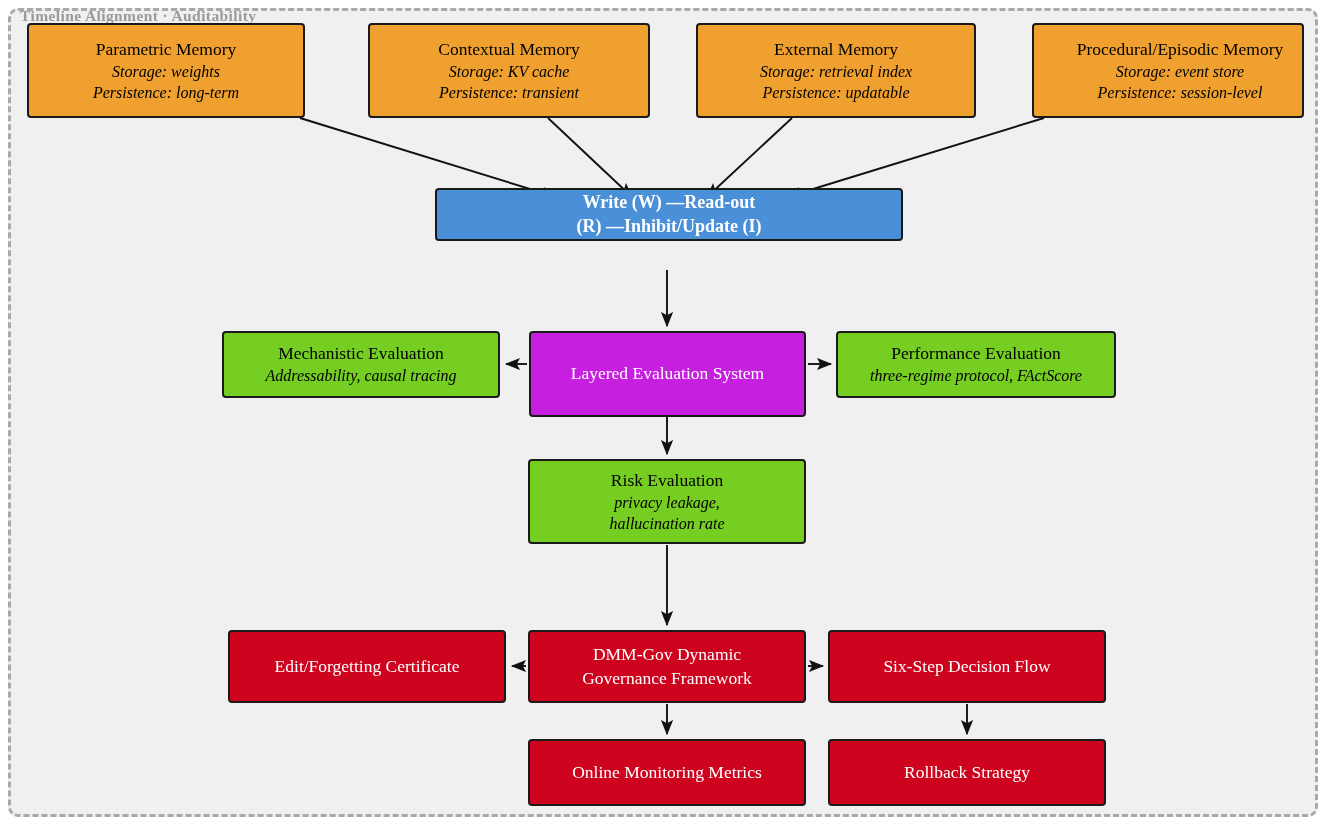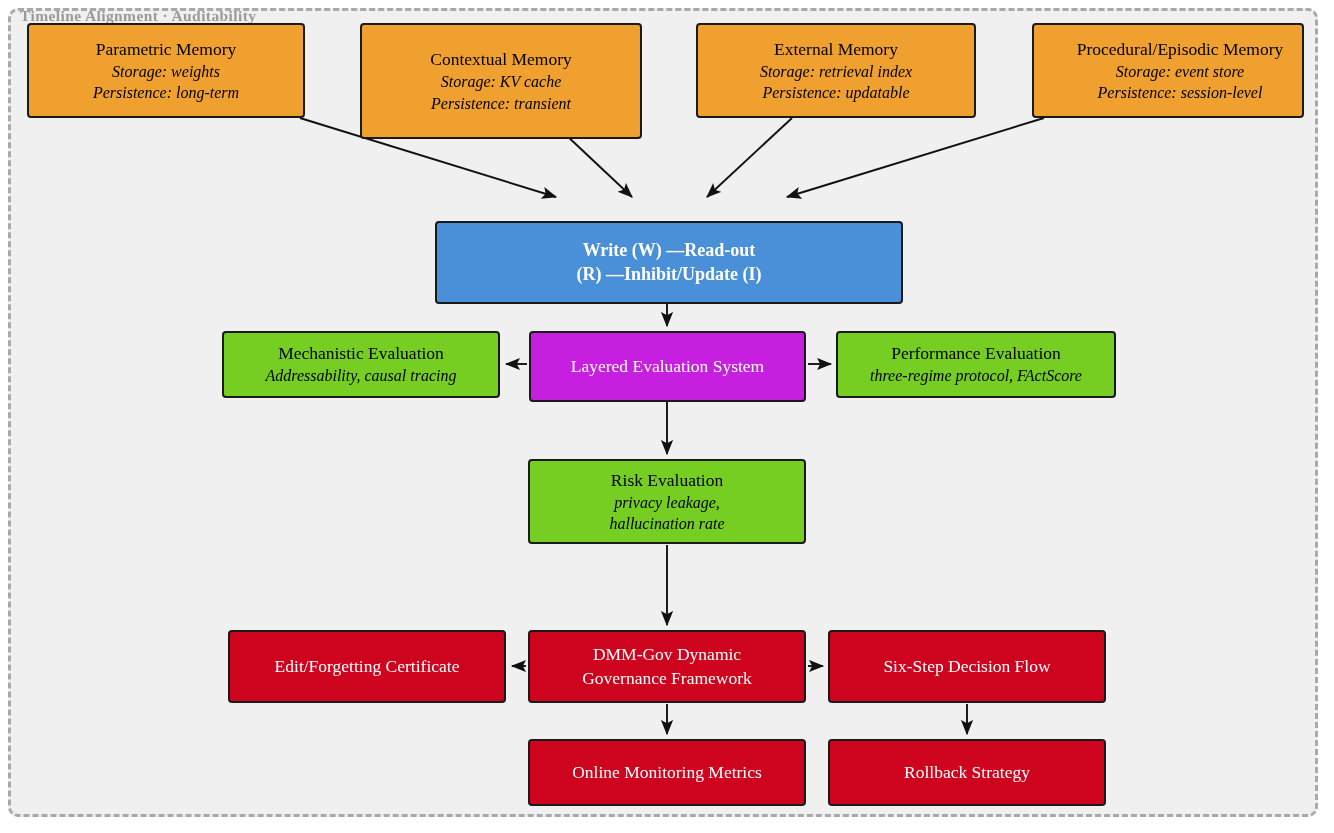--- a/index.html
+++ b/index.html
@@ -69,28 +69,28 @@
 
   .n-orange { background: #f0a02e; color: #000000; }
   .n-blue   { background: #4a90d9; color: #ffffff; }
   .n-blue .ttl { font-weight: bold; font-size: 18px; }
   .n-green  { background: #76ce22; color: #000000; }
   .n-magenta{ background: #c71fe0; color: #ffffff; }
   .n-red    { background: #ce041e; color: #ffffff; }
 
   
   #mem0 { left: 27px;   top: 23px;  width: 278px; height: 95px; }
-  #mem1 { left: 360px;  top: 23px;  width: 282px; height: 116px; }
+  #mem1 { left: 368px;  top: 23px;  width: 282px; height: 95px; }
   #mem2 { left: 696px;  top: 23px;  width: 280px; height: 95px; justify-content: center; }
   #mem3 { left: 1032px; top: 23px;  width: 272px; height: 95px; padding-left: 32px; }
 
-  #wri   { left: 435px; top: 221px; width: 468px; height: 83px; }
+  #wri   { left: 435px; top: 188px; width: 468px; height: 53px; }
 
   #mech  { left: 222px; top: 331px; width: 278px; height: 67px; }
-  #layer { left: 529px; top: 331px; width: 277px; height: 71px; }
+  #layer { left: 529px; top: 331px; width: 277px; height: 86px; }
   #perf  { left: 836px; top: 331px; width: 280px; height: 67px; }
 
   #risk  { left: 528px; top: 459px; width: 278px; height: 85px; }
 
   #edit  { left: 228px; top: 630px; width: 278px; height: 73px; }
   #dmm   { left: 528px; top: 630px; width: 278px; height: 73px; }
   #six   { left: 828px; top: 630px; width: 278px; height: 73px; }
 
   #onl   { left: 528px; top: 739px; width: 278px; height: 67px; }
   #roll  { left: 828px; top: 739px; width: 278px; height: 67px; }

